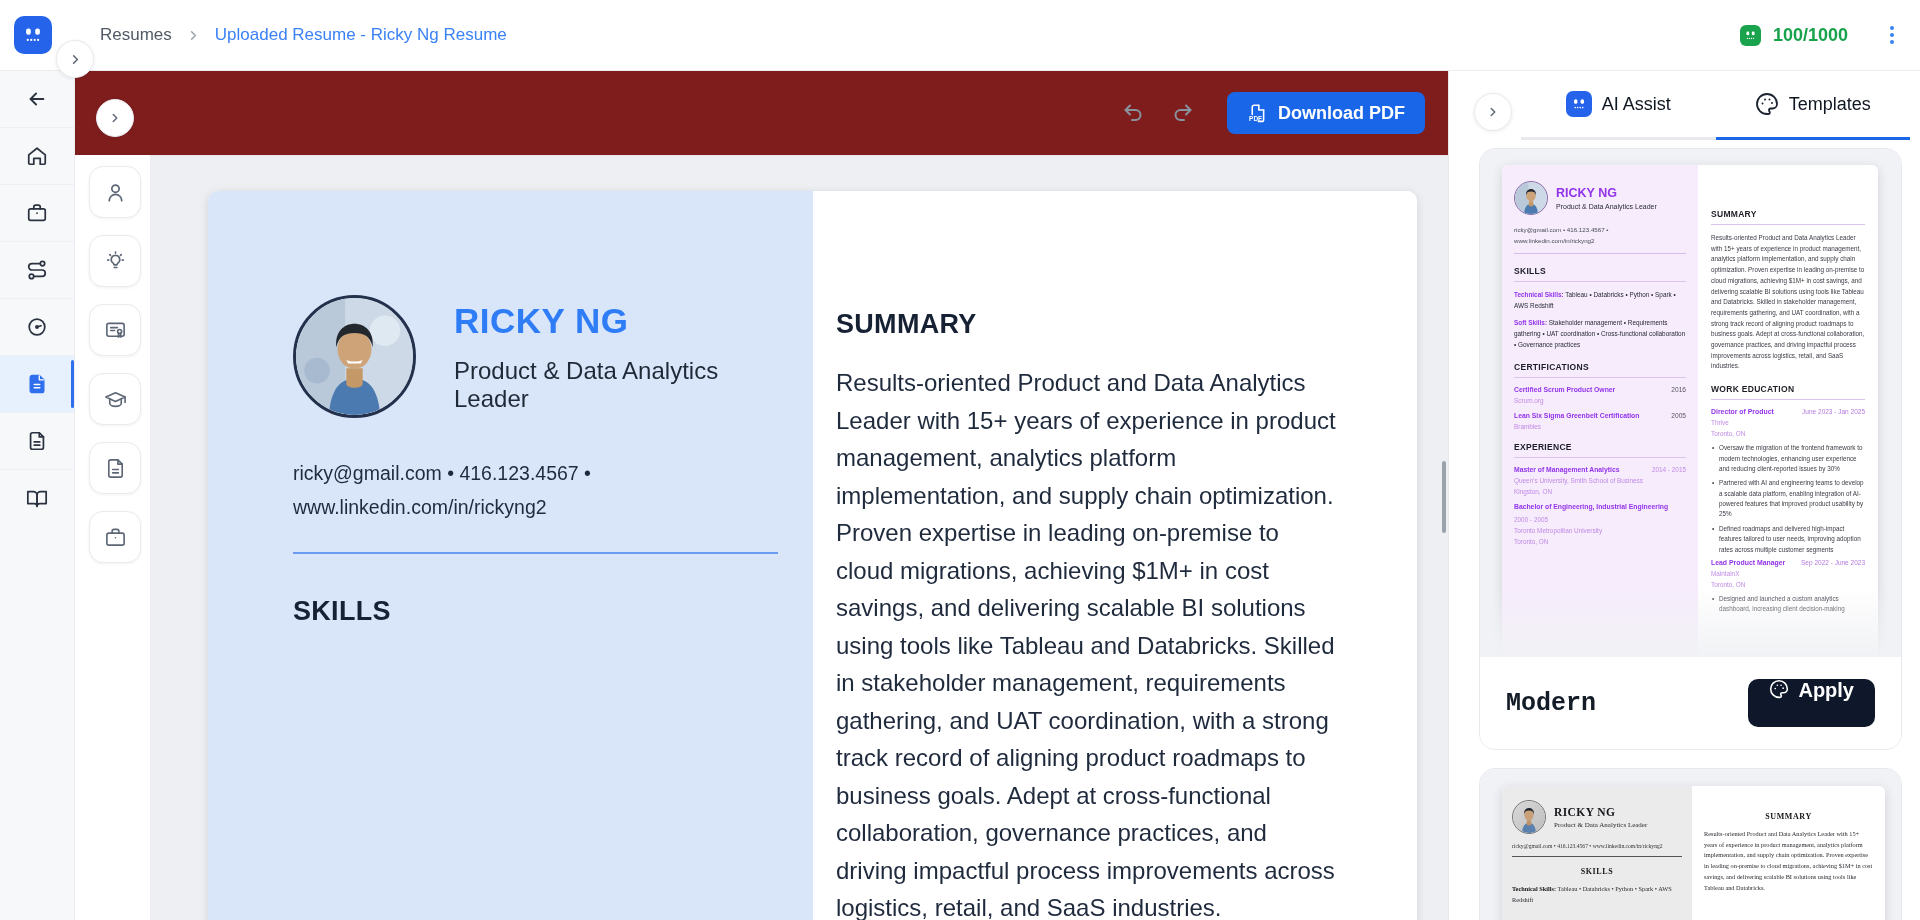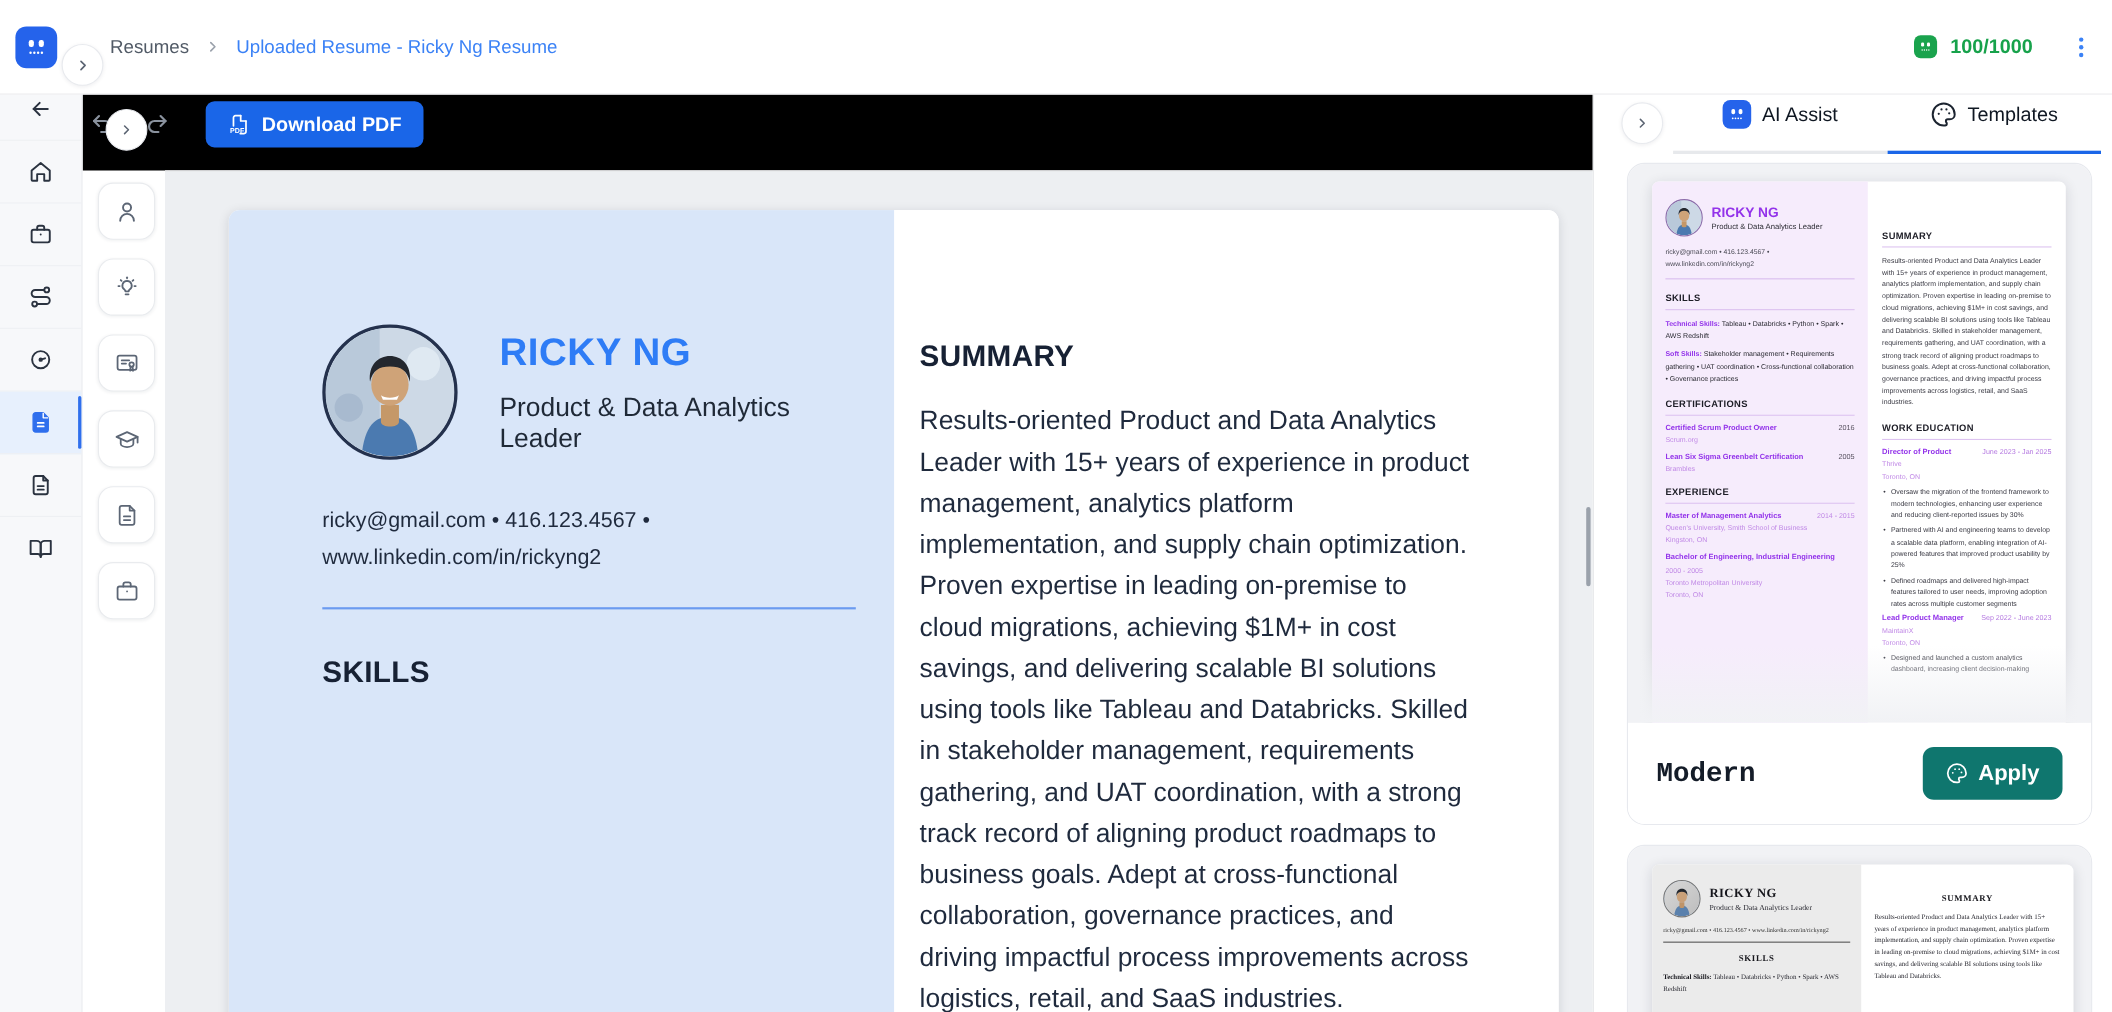--- a/index.html
+++ b/index.html
@@ -1,21 +1,21 @@
 <!DOCTYPE html>
 <html><head>
 <meta charset="utf-8">
 <style>
   * { margin:0; padding:0; box-sizing:border-box; }
   html,body { width:1920px; height:920px; overflow:hidden; background:#fff;
     font-family:"Liberation Sans", sans-serif; }
   svg { display:block; }
 
   
-  .topbar { position:absolute; left:0; top:0; width:1920px; height:86px; background:#fff;
+  .topbar { position:absolute; left:0; top:0; width:1920px; height:71px; background:#fff;
     border-bottom:1px solid #ececee; display:flex; align-items:center; z-index:30; }
   .logo { width:38px; height:38px; border-radius:10px; background:#2563eb; margin-left:14px;
     display:flex; align-items:center; justify-content:center; cursor:pointer; }
   .crumbs { display:flex; align-items:center; gap:14px; margin-left:48px; font-size:17px; }
   .crumb-root { color:#515a66; font-weight:500; cursor:pointer; }
   .crumb-sep { color:#9aa1ab; font-size:16px; }
   .crumb-cur { color:#3b82f6; }
   .topbar-right { margin-left:auto; display:flex; align-items:center; margin-right:22px; }
   .credits { display:flex; align-items:center; gap:12px; cursor:pointer; }
   .credits-ic { width:21px; height:21px; border-radius:6px; background:#1aa34d;
@@ -40,22 +40,22 @@
 
   
   .float-rail { position:absolute; left:89px; top:166px; width:52px; display:flex;
     flex-direction:column; gap:17px; z-index:25; }
   .tool-btn { width:52px; height:52px; border-radius:14px; background:#fff;
     border:1px solid #e9ebee; box-shadow:0 1px 3px rgba(20,30,50,.06); display:flex;
     align-items:center; justify-content:center; color:#5c6675; cursor:pointer; }
 
   
   .main { position:absolute; left:75px; top:71px; right:472px; bottom:0; background:#fff; }
-  .toolbar { position:absolute; left:0; top:0; right:0; height:84px; background:#000000;
-    display:flex; align-items:center; padding-right:23px; }
+  .toolbar { position:absolute; left:0; top:0; right:0; height:84px; background:#7f1d1d;
+    display:flex; align-items:center; justify-content:flex-end; padding-right:23px; }
   .hist-btn { color:#8a929e; padding:6px; cursor:pointer; }
   .hist-btn + .hist-btn { margin-left:14px; }
   .dl-btn { margin-left:26px; height:42px; padding:0 20px; border-radius:8px; background:#1a66e8;
     color:#fff; font-size:18px; font-weight:600; display:flex; align-items:center; gap:10px;
     border:none; cursor:pointer; font-family:inherit; }
   .canvas { position:absolute; left:75px; right:0; top:84px; bottom:0; background:#edeff2;
     border-top:1px solid #e7e8ea; overflow:hidden; }
   .scroll-thumb { position:absolute; right:2px; top:390px; width:4px; height:72px;
     border-radius:2px; background:#9aa1ab; cursor:pointer; }
 
@@ -90,22 +90,22 @@
   .panel-body { padding-top:8px; }
   .tcard { border:1px solid #e7e9ee; border-radius:16px; margin:0 18px 18px 30px;
     overflow:hidden; background:#fff; }
   .tzone { height:508px; background:#f1f2f5; position:relative; overflow:hidden; cursor:pointer; }
   .tzone2 { height:420px; }
   .tfade { position:absolute; left:0; right:0; bottom:0; height:70px;
     background:linear-gradient(to bottom, rgba(241,242,245,0), #f1f2f5); }
   .tfoot { height:92px; display:flex; align-items:center; justify-content:space-between;
     padding:0 26px; background:#fff; }
   .tname { font-size:25px; font-weight:bold; color:#141c28;font-family:Liberation Mono, monospace; }
-  .apply-btn { height:48px; padding:0 21px; border-radius:10px; background:#0f766e; color:#fff;
-    font-size:20px; font-weight:600; display:flex; align-items:center; gap:9px; border:none;
+  .apply-btn { height:48px; padding:0 21px; border-radius:10px; background:#0f172a; color:#fff;
+    font-size:20px; font-weight:600; display:flex; gap:9px; border:none;
     cursor:pointer; font-family:inherit; }
 
   
   .mini { position:absolute; left:22px; top:16px; width:376px; min-height:540px; display:flex;
     border-radius:6px; box-shadow:0 3px 12px rgba(20,30,50,.14); background:#fff; }
   .m-left { width:196px; background:#f6ecfc; border-radius:6px 0 0 6px; padding:16px 12px; }
   .m-right { flex:1; padding:44px 13px 10px 13px; }
   .m-head { display:flex; align-items:center; margin-bottom:9px; }
   .m-photo { width:34px; height:34px; border-radius:50%; overflow:hidden; border:1px solid #8c6daa;
     margin-right:8px; flex:0 0 auto; background:#cdd9e6; }

